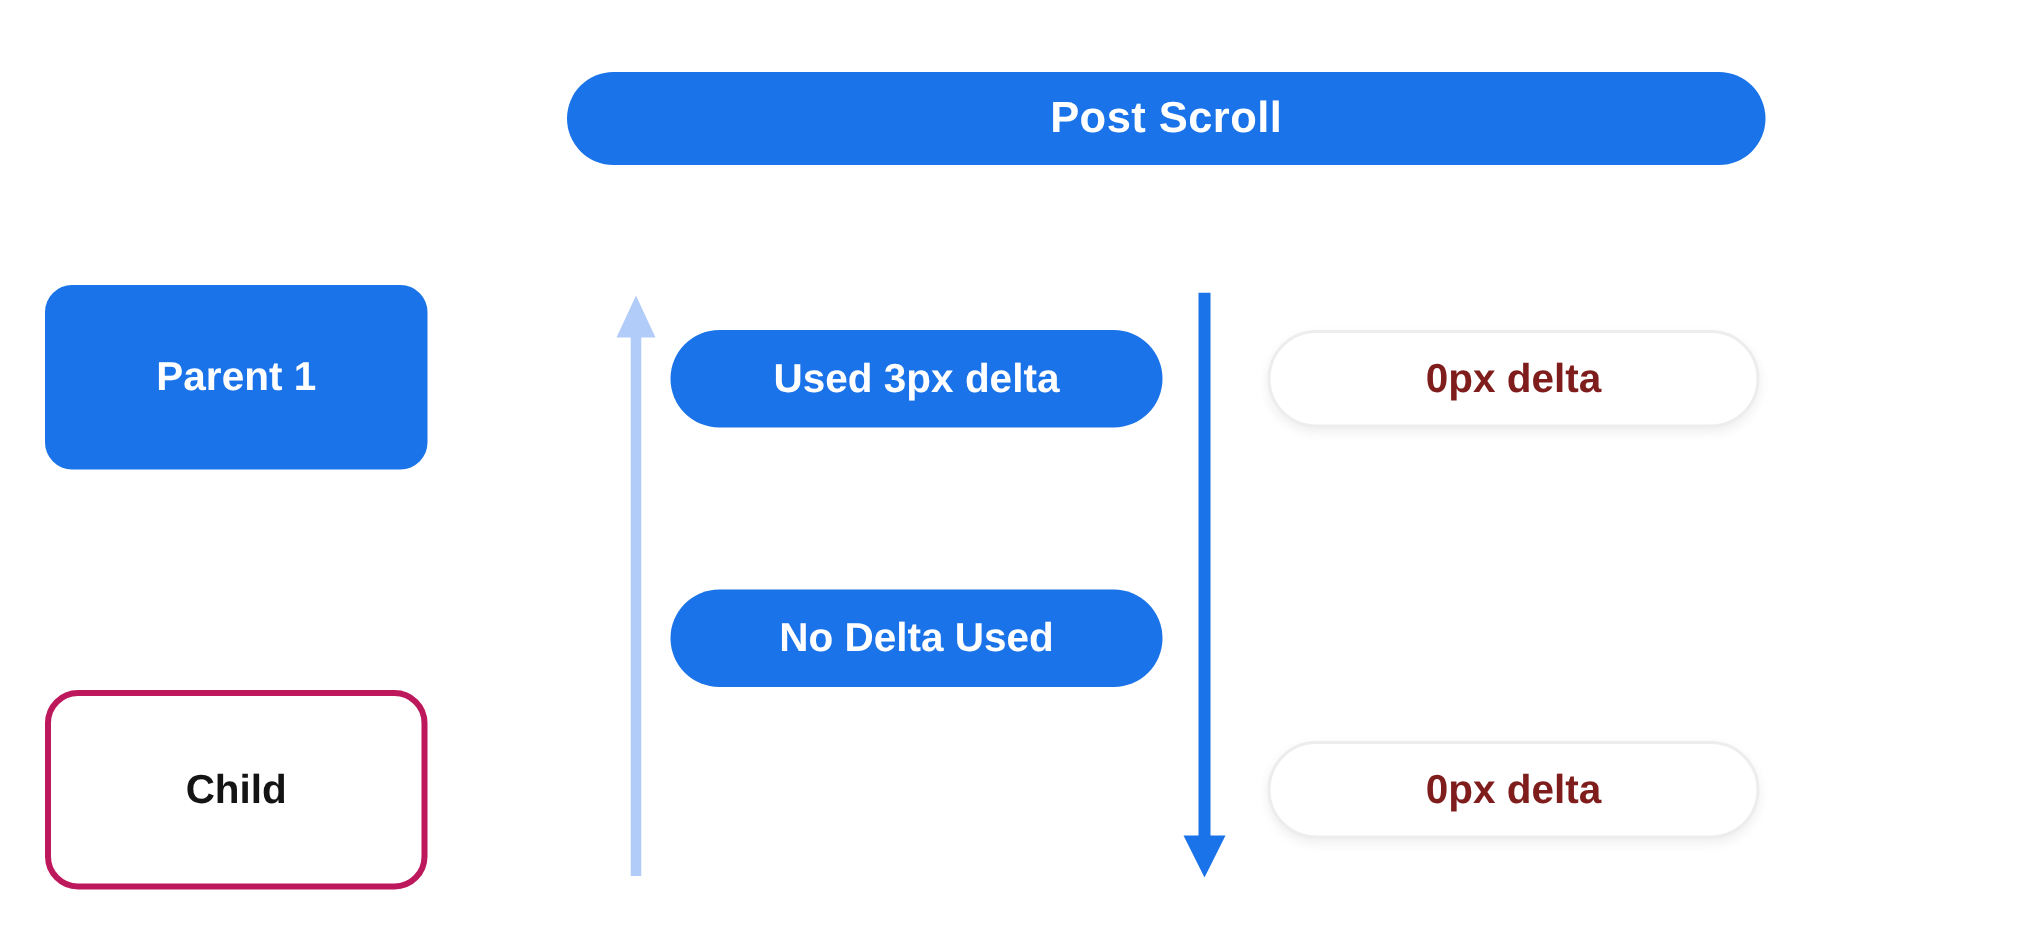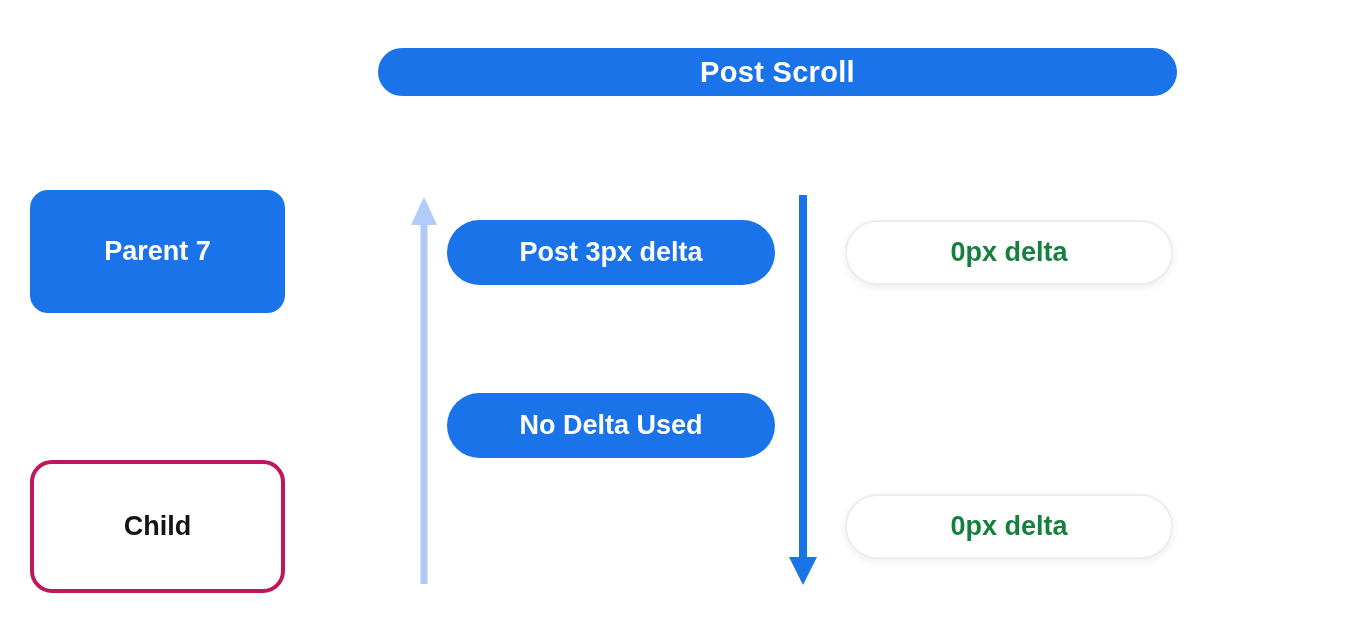--- a/index.html
+++ b/index.html
@@ -19,21 +19,21 @@
     position: absolute;
     display: flex;
     align-items: center;
     justify-content: center;
     box-sizing: border-box;
     text-align: center;
   }
   
   .header-pill {
     left: 378px; top: 48px;
-    width: 799px; height: 48px;
+    width: 799px; height: 62px;
     background: #1a73e8;
     border-radius: 31px;
     color: #ffffff;
     font-size: 29px;
     font-weight: bold;
     letter-spacing: 0.3px;
   }
   
   .box-blue {
     left: 30px;
@@ -68,21 +68,21 @@
   }
   .pill-used { top: 220px; }
   .pill-nodelta { top: 357px; margin-top: 36px; }
   
   .pill-white {
     left: 845px;
     width: 328px; height: 65px;
     background: #ffffff;
     border: 2px solid #ededed;
     border-radius: 33px;
-    color: #15803d;
+    color: #7f1d1d;
     font-size: 27px;
     font-weight: 600;
     box-shadow: 0 3px 8px rgba(0,0,0,0.07);
   }
   .pill-zero-top { top: 220px; }
   .pill-zero-bottom { top: 494px; }
   
   .arrow-svg { position: absolute; display: block; }
   .arrow-up { left: 406px; top: 196px; }
   .arrow-down { left: 785px; top: 195px; }
@@ -90,40 +90,40 @@
 </head>
 <body>
 
 <div class="canvas">
 
   <div class="pill header-pill">
     <span>Post Scroll</span>
   </div>
 
   <div class="box box-blue box-parent2">
-    <span>Parent 7</span>
+    <span>Parent 1</span>
   </div>
 
 
   <div class="box box-outline">
     <span>Child</span>
   </div>
 
   <svg class="arrow-svg arrow-up" width="36" height="389" viewBox="0 0 36 389">
     <polygon points="18,1 31,29 5,29" fill="#b1ccf8"></polygon>
     <rect x="14.5" y="27" width="7" height="361" fill="#b1ccf8"></rect>
   </svg>
 
   <svg class="arrow-svg arrow-down" width="36" height="390" viewBox="0 0 36 390">
     <rect x="14" y="0" width="8" height="365" fill="#1a73e8"></rect>
     <polygon points="4,362 32,362 18,390" fill="#1a73e8"></polygon>
   </svg>
 
   <div class="pill pill-blue pill-used">
-    <span>Post 3px delta</span>
+    <span>Used 3px delta</span>
   </div>
 
   <div class="pill pill-blue pill-nodelta">
     <span>No Delta Used</span>
   </div>
 
   <div class="pill pill-white pill-zero-top">
     <span>0px delta</span>
   </div>
 

